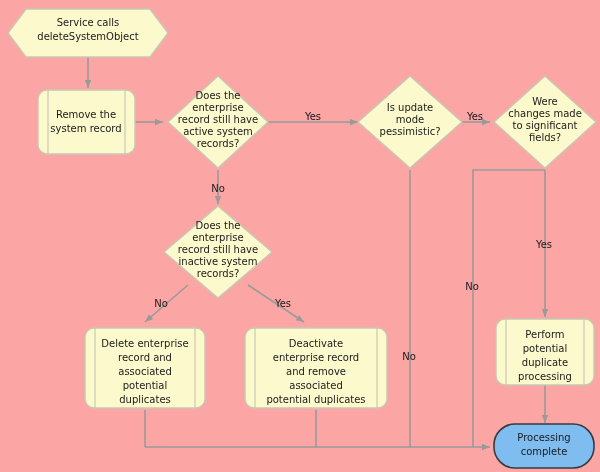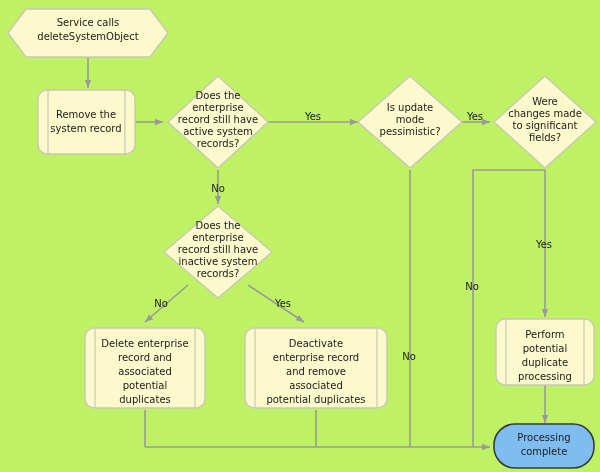--- a/index.html
+++ b/index.html
@@ -7,21 +7,21 @@
     padding: 0;
     background: #ffffff;
   }
   body {
     font-family: "DejaVu Sans", sans-serif;
   }
   #flowchart-canvas {
     position: relative;
     width: 600px;
     height: 472px;
-    background: #bef264;
+    background: #fca5a5;
     overflow: hidden;
   }
   #flow-svg {
     position: absolute;
     top: 0;
     left: 0;
     width: 600px;
     height: 472px;
   }
   .node-text {

